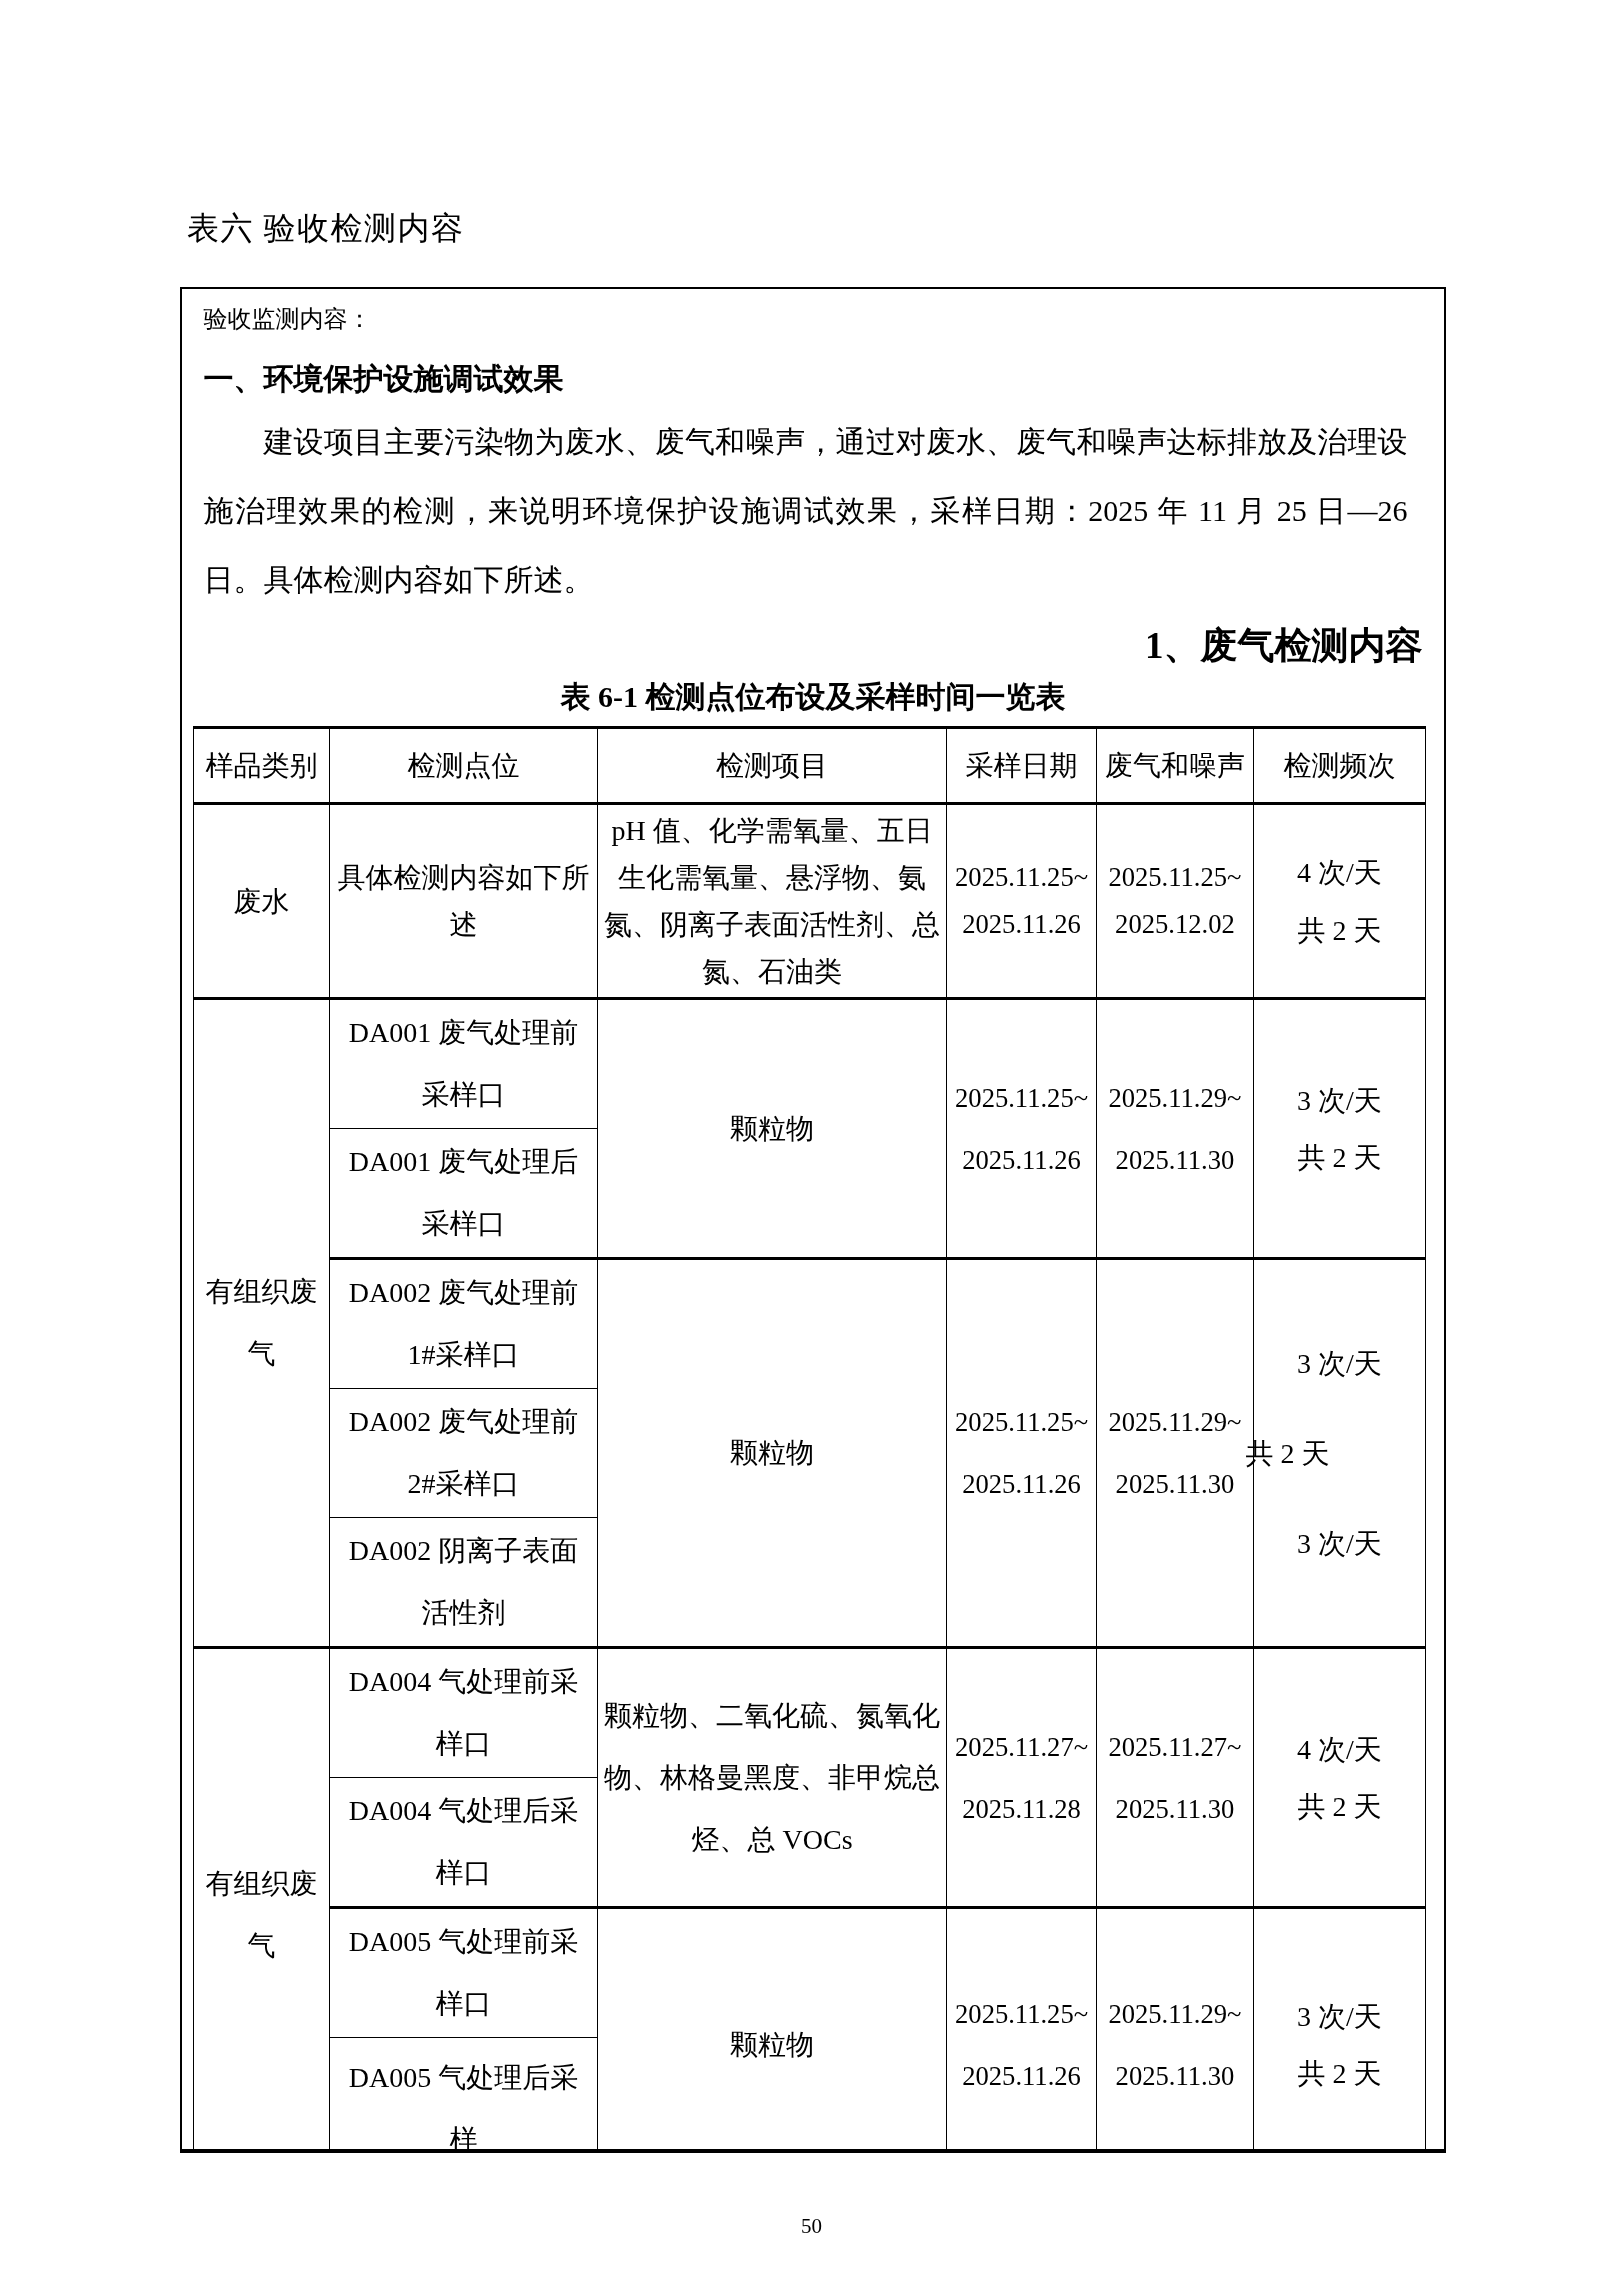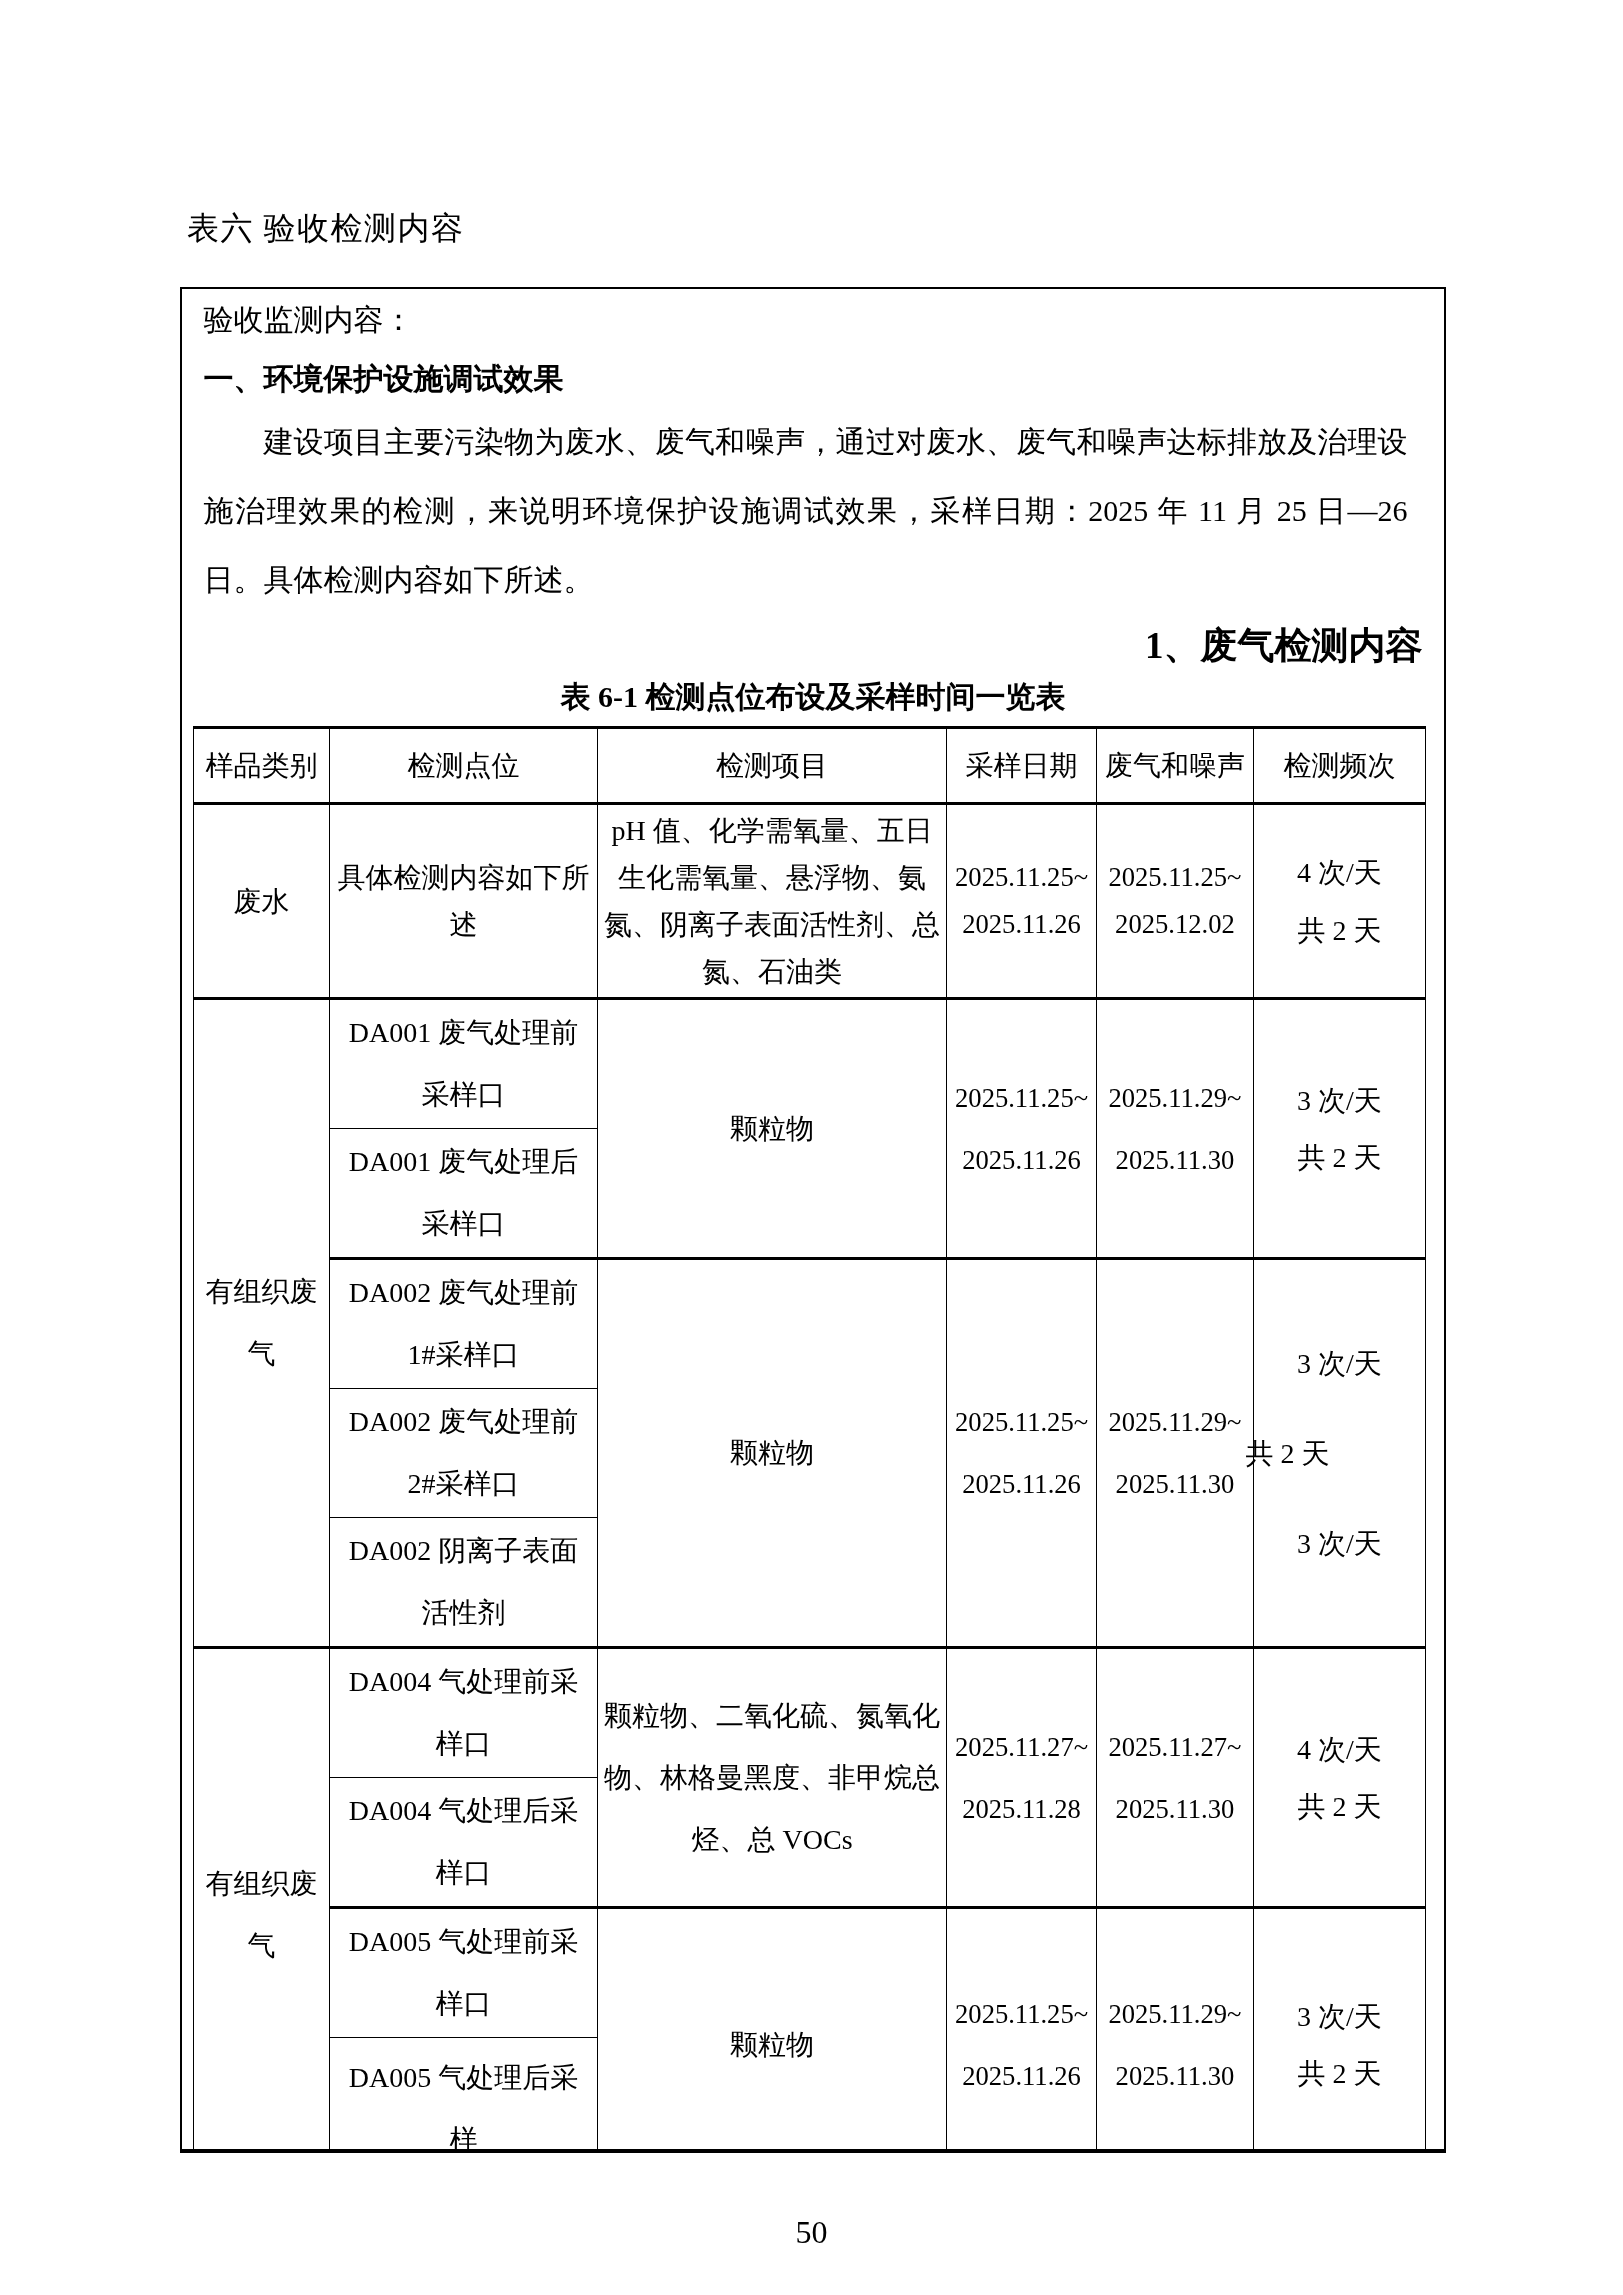--- a/index.html
+++ b/index.html
@@ -18,21 +18,21 @@
   }
 
   .section-box {
     position: absolute; left: 180px; top: 287px;
     width: 1266px; height: 1866px;
     border: 2px solid #000; border-bottom-width: 4.1px;
     overflow: hidden;
     background: #fff;
   }
 
-  .intro-label { margin: 10.2px 21.5px 0; font-size: 30px; line-height: 41px; }
+  .intro-label { margin: 10.2px 21.5px 0; font-size: 24px; line-height: 41px; }
   .heading-1   { margin: 17.4px 21.5px 0; font-size: 30px; line-height: 41px; font-weight: bold; }
   .paragraph   {
     margin: 8.2px 21.5px 0 21.5px; width: 1204px;
     font-size: 30px; line-height: 69px;
     text-align: justify; text-indent: 2em;
   }
   .heading-2   { margin: 11.2px 21.5px 0; font-size: 37px; line-height: 41px; font-weight: bold; text-align: right; }
   .table-caption {
     margin: 10.2px 0 8.2px; text-align: center;
     font-size: 30px; line-height: 42px; font-weight: bold;
@@ -67,21 +67,21 @@
   tr.row-last td { line-height: 62px; }
 
   td.wrapcell { text-align: justify; text-align-last: center; }
   td.dates { white-space: pre-line; font-size: 26.6px; padding: 2px 3.1px; }
   td.freq div { margin: 20.4px 0; line-height: 37px; }
   td.freq-da002 div { margin: 53px 0; line-height: 37px; }
   td.freq-da002 div.left-line { text-align: left; margin-left: -13.3px; }
 
   .page-number {
     position: absolute; left: 0; top: 2214px; width: 1623px;
-    text-align: center; font-size: 32px;
+    text-align: center; font-size: 21px;
   }
 </style>
 </head>
 <body>
 
 <div class="page">
 
   <h1 class="doc-title">表六  验收检测内容</h1>
 
   <div class="section-box">

